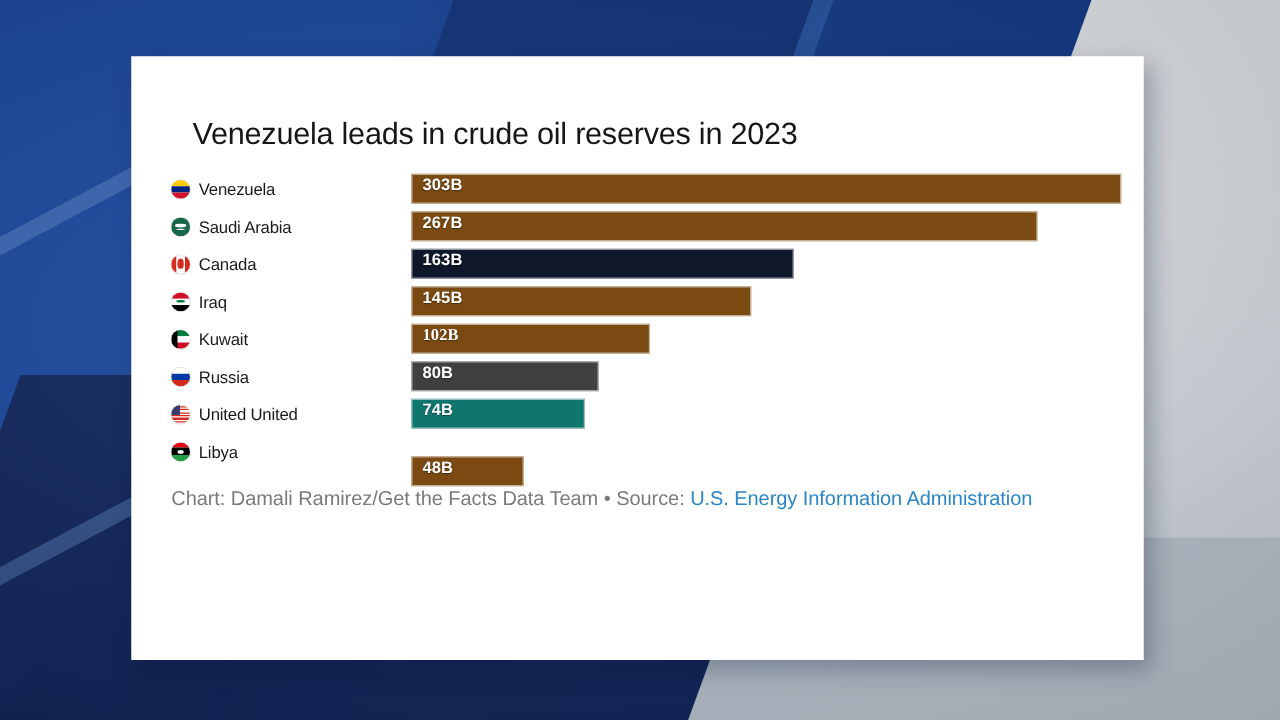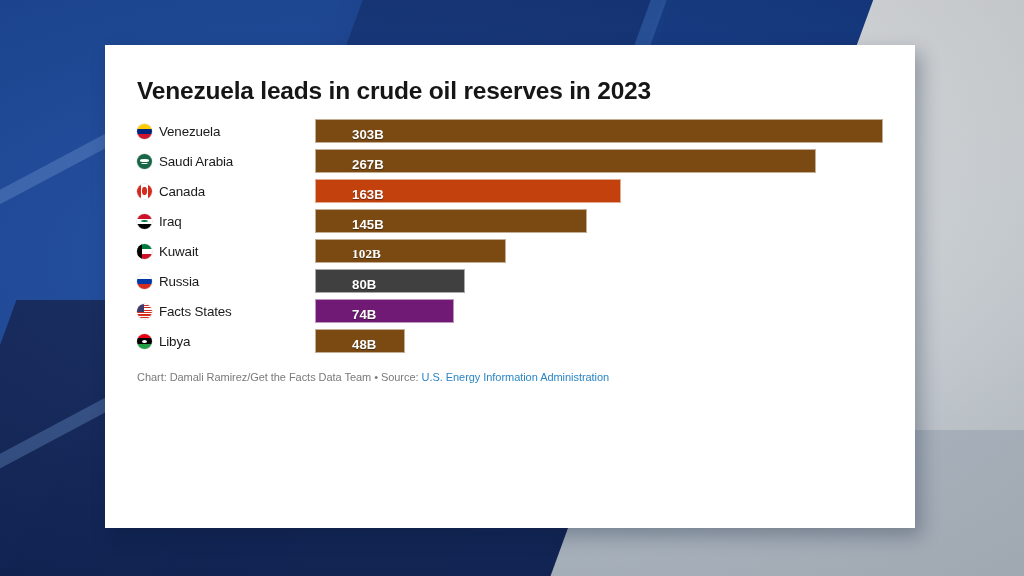--- a/index.html
+++ b/index.html
@@ -113,23 +113,23 @@
     top: 45px;
     width: 810px;
     height: 483px;
     background: #ffffff;
     box-shadow: 6px 8px 18px rgba(10, 22, 52, .30);
   }
   .card-inner {
     padding: 32px 32px 0 32px;
   }
   #chart-title {
-    margin: 0;
+    margin: 17px;
     font-size: 24.5px;
-    font-weight: bold;
+    font-weight: normal;
     letter-spacing: -.2px;
     color: #161616;
     line-height: 1.15;
   }
   #chart-subtitle {
     margin: 14px 0 0 0;
     font-size: 14.7px;
     color: #1d1d1d;
     line-height: 1.3;
     letter-spacing: -.05px;
@@ -173,43 +173,42 @@
     white-space: nowrap;
     letter-spacing: -.15px;
   }
   .bar-track {
     flex: 1 1 auto;
     position: relative;
     height: 24px;
   }
   .bar {
     position: absolute;
-    left: 0;
+    left: 14px;
     top: 0;
     height: 24px;
     background: #7b4a12;
     border: 1px solid rgba(255,255,255,.55);
     box-sizing: border-box;
     display: flex;
-    align-items: flex-end;
-    padding-left: 28px;
+    align-items: flex-start;
   }
   .bar-value {
     color: #ffffff;
     font-size: 13.2px;
     font-weight: bold;
     padding-left: 8px;
     text-shadow: 0 1px 1px rgba(0,0,0,.45);
     letter-spacing: .1px;
   }
 
   
   #chart-footer {
     margin-top: 18px;
-    font-size: 11px;
+    font-size: 16px;
     color: #7a7a7a;
     letter-spacing: -.05px;
   }
   #chart-footer .src-link {
     color: #2b86c5;
     text-decoration: none;
   }
 </style>
 </head>
 <body>
@@ -270,21 +269,21 @@
             <div class="bar-label">
               <span class="flag">
                 <i style="top: 0%; height: 100%; background: rgb(255, 255, 255);"></i>
                 <i style="top: 0%; height: 100%; background: rgb(213, 43, 30); left: 0px; right: auto; width: 26%;"></i>
                 <i style="top: 0%; height: 100%; background: rgb(213, 43, 30); left: 74%; right: auto; width: 26%;"></i>
                 <i style="top: 24%; height: 52%; background: rgb(213, 43, 30); left: 36%; right: 36%; border-radius: 50%;"></i>
               </span>
               <span class="country-name">Canada</span>
             </div>
             <div class="bar-track">
-              <div class="bar" style="width: 53.7954%; background: #c2410c;">
+              <div class="bar" style="width: 53.7954%; background: #0f172a;">
                 <span class="bar-value">163B</span>
               </div>
             </div>
           </div>
           <div class="bar-row">
             <div class="bar-label">
               <span class="flag">
                 <i style="top: 0%; height: 33%; background: rgb(206, 17, 38);"></i>
                 <i style="top: 33%; height: 34%; background: rgb(255, 255, 255);"></i>
                 <i style="top: 67%; height: 33%; background: rgb(0, 0, 0);"></i>
@@ -334,40 +333,40 @@
               <span class="flag">
                 <i style="top: 0%; height: 100%; background: rgb(255, 255, 255);"></i>
                 <i style="top: 8%; height: 8%; background: rgb(213, 43, 30);"></i>
                 <i style="top: 24%; height: 8%; background: rgb(213, 43, 30);"></i>
                 <i style="top: 40%; height: 8%; background: rgb(213, 43, 30);"></i>
                 <i style="top: 56%; height: 8%; background: rgb(213, 43, 30);"></i>
                 <i style="top: 72%; height: 8%; background: rgb(213, 43, 30);"></i>
                 <i style="top: 88%; height: 8%; background: rgb(213, 43, 30);"></i>
                 <i style="top: 0%; height: 54%; background: rgb(60, 59, 110); left: 0px; right: auto; width: 46%;"></i>
               </span>
-              <span class="country-name">Facts States</span>
-            </div>
-            <div class="bar-track">
-              <div class="bar" style="width: 24.4224%; background: #701a75;">
+              <span class="country-name">United United</span>
+            </div>
+            <div class="bar-track">
+              <div class="bar" style="width: 24.4224%; background: #0f766e;">
                 <span class="bar-value">74B</span>
               </div>
             </div>
           </div>
           <div class="bar-row">
             <div class="bar-label">
               <span class="flag">
                 <i style="top: 0%; height: 30%; background: rgb(231, 0, 19);"></i>
                 <i style="top: 30%; height: 40%; background: rgb(0, 0, 0);"></i>
                 <i style="top: 70%; height: 30%; background: rgb(35, 158, 70);"></i>
                 <i style="top: 40%; height: 20%; background: rgb(255, 255, 255); left: 34%; right: 34%; border-radius: 50%;"></i>
               </span>
               <span class="country-name">Libya</span>
             </div>
             <div class="bar-track">
-              <div class="bar" style="width: 15.8416%; background: rgb(123, 74, 18);">
+              <div class="bar" style="width: 15.8416%; background: rgb(123, 74, 18); margin-top: 16px;">
                 <span class="bar-value">48B</span>
               </div>
             </div>
           </div>
         </div>
 
       <div id="chart-footer">
         <span>Chart: Damali Ramirez/Get the Facts Data Team • Source: </span><a class="src-link" href="#">U.S. Energy Information Administration</a>
       </div>
 

